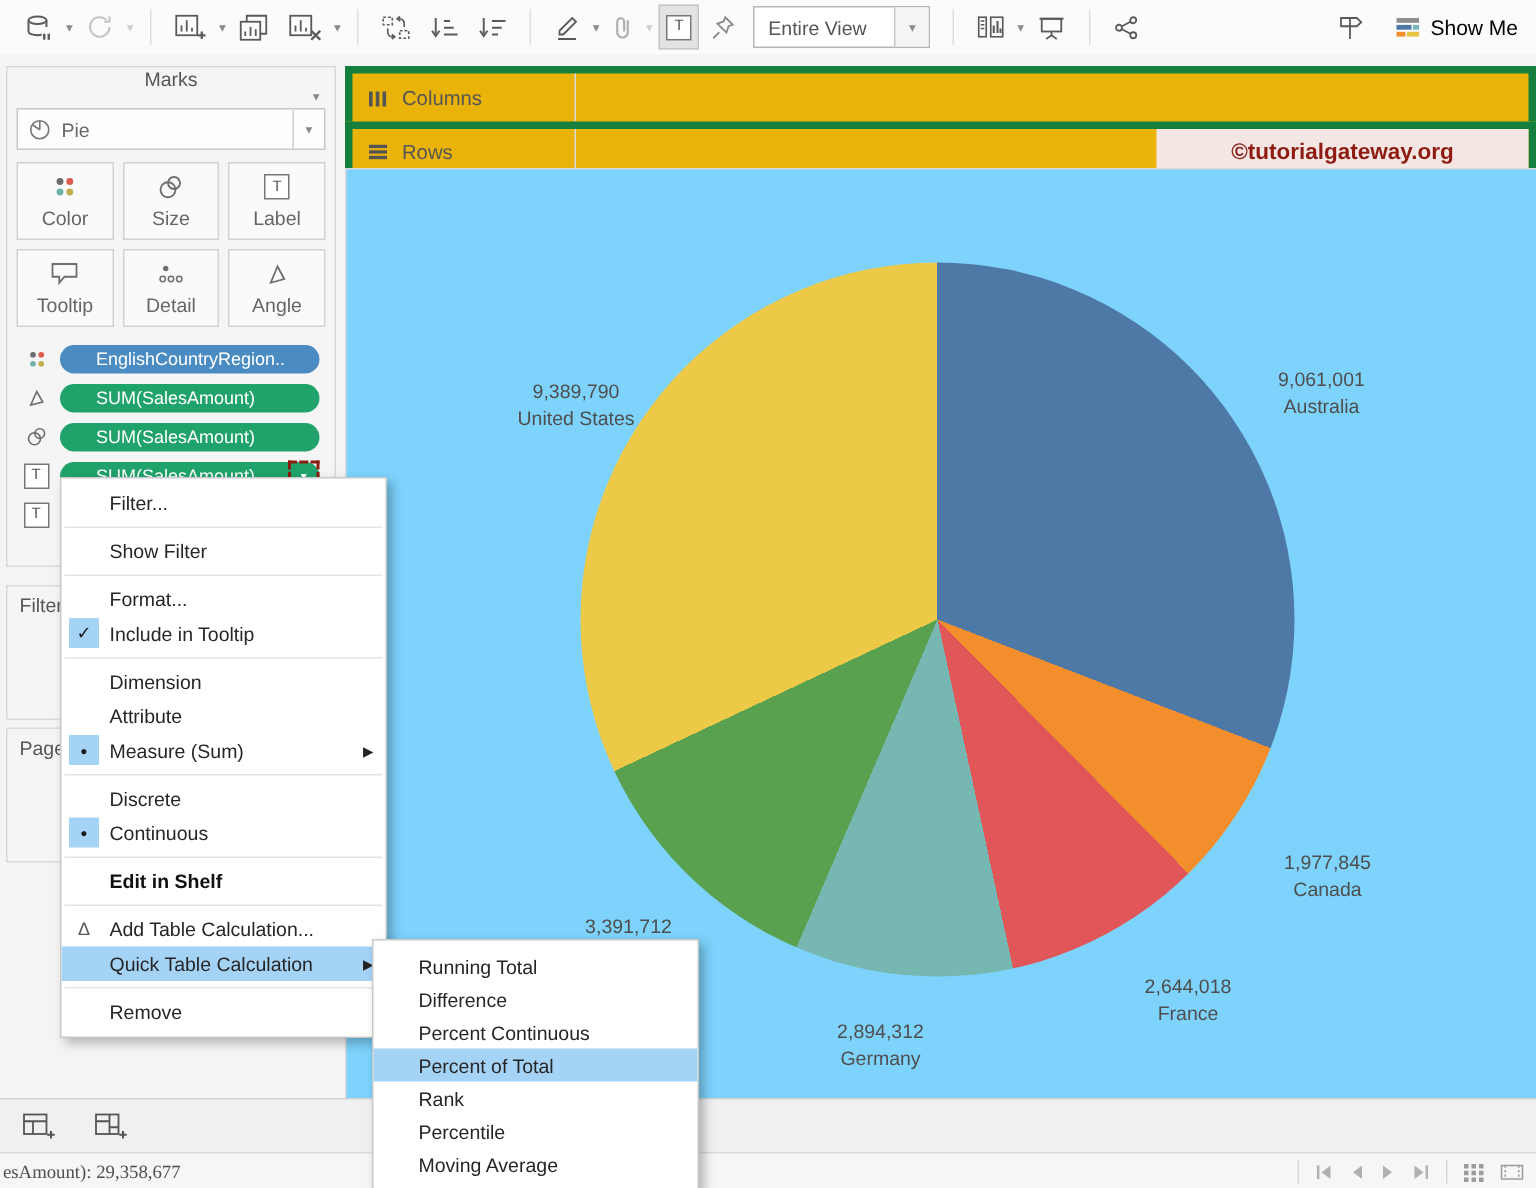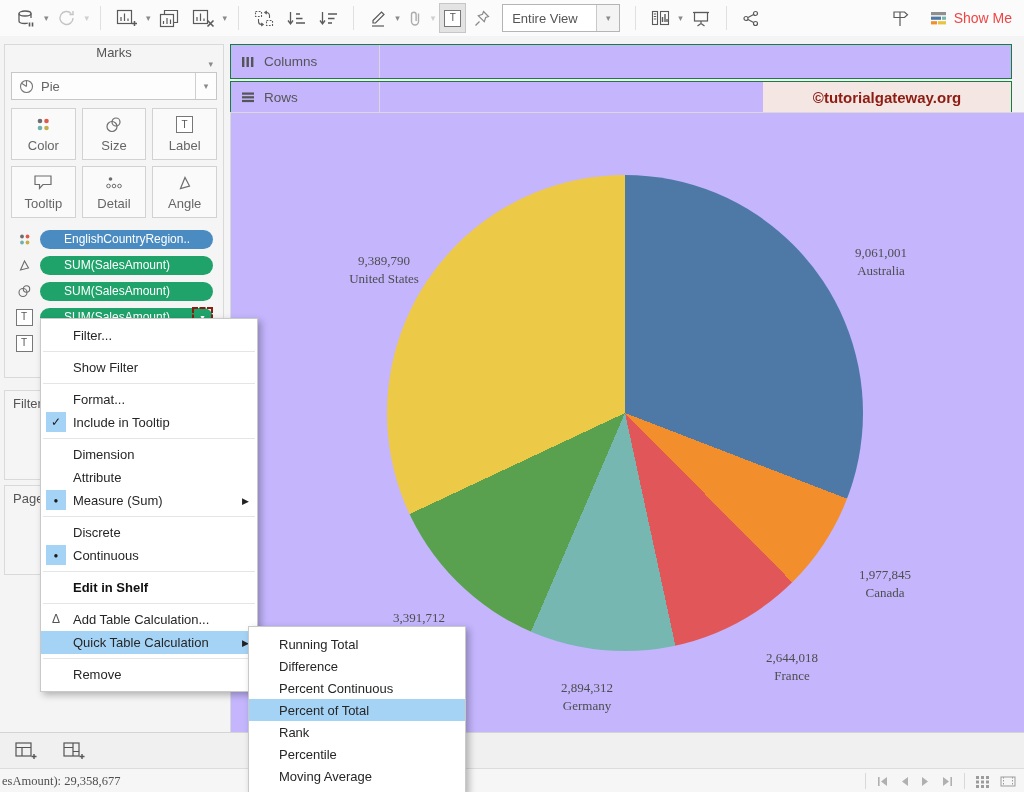--- a/index.html
+++ b/index.html
@@ -11,21 +11,21 @@
            border-bottom:1px solid #e4e4e4;display:flex;align-items:center;padding:0 10px;}
   .tbtn{height:28px;display:flex;align-items:center;justify-content:center;padding:0 4px;margin:0 2px;}
   .tbtn.pressed{background:#e3e3e3;border:1px solid #c6c6c6;}
   .caret{font-size:9px;color:#8a8a8a;margin:0 2px;line-height:1;}
   .caret.dis{color:#cfcfcf;}
   .tdiv{width:1px;height:24px;background:#e0e0e0;margin:0 9px;}
   .fitsel{display:flex;align-items:center;border:1px solid #b5b5b5;background:#fff;height:26px;
           width:116px;margin:0 6px;color:#555;}
   .fitsel .val{flex:1;padding-left:9px;}
   .fitsel .cbox{width:22px;height:100%;border-left:1px solid #c9c9c9;display:flex;align-items:center;justify-content:center;background:#f4f4f4;}
-  #showme{display:flex;align-items:center;gap:7px;color:#ef4444;font-size:14px;margin-left:14px;padding-right:2px;}
+  #showme{display:flex;align-items:center;gap:7px;color:#000000;font-size:14px;margin-left:14px;padding-right:2px;}
   .spacer{flex:1;}
   .tbox{display:inline-flex;width:15px;height:15px;border:1px solid #777;background:#fff;
         align-items:center;justify-content:center;font-size:10px;color:#555;line-height:1;}
   
   #leftpanel{position:absolute;left:0;top:36px;width:228px;bottom:60px;background:#f4f4f4;
              border-right:1px solid #d6d6d6;}
   .card{position:absolute;left:4px;right:4px;border:1px solid #d9d9d9;background:#f5f5f5;}
   #marks-card{top:8px;height:332px;}
   .cardhead{height:26px;display:flex;align-items:center;padding:0 8px;color:#555;flex-direction:column;}
   .cardhead .caret{margin-left:auto;}
@@ -42,29 +42,29 @@
   .picon{width:22px;display:flex;justify-content:center;}
   .pill{flex:1;height:19px;border-radius:10px;color:#fff;font-size:12px;display:flex;
         align-items:center;padding-left:24px;position:relative;margin-right:6px;}
   .pcaret{position:absolute;right:2px;top:1px;bottom:1px;width:17px;display:flex;align-items:center;
           justify-content:center;font-size:8px;color:#fff;}
   .focusbox{outline:2px dashed #8a1d10;}
   #filters-card{top:354px;height:78px;padding:5px 8px;color:#555;}
   #pages-card{top:449px;height:78px;padding:5px 8px;color:#555;}
   
   #content{position:absolute;left:228px;top:36px;right:0;bottom:60px;background:#f4f4f4;}
-  .shelfrow{position:absolute;left:2px;right:12px;border:1px solid #15803d;background:#c4b5fd;display:flex;}
+  .shelfrow{position:absolute;left:2px;right:0;border:5px solid #15803d;background:#eab308;display:flex;}
   #colrow{top:8px;height:33px;}
   #rowrow{top:45px;height:30px;}
   .shelflabel{width:138px;border-right:1px solid #d9d9d9;display:flex;align-items:center;gap:9px;
               padding-left:10px;color:#555;font-size:13.5px;}
   .watermark{position:absolute;right:0;top:0;bottom:0;width:248px;background:#f3e6e3;display:flex;
              align-items:center;justify-content:center;color:#8e1c12;font-weight:bold;font-size:15px;}
-  #canvas{position:absolute;left:2px;right:0;top:76px;bottom:0;background:#c4b5fd;
-          border-top:1px solid #d9d9d9;border-left:1px solid #d9d9d9;font-family:Liberation Serif, serif;}
+  #canvas{position:absolute;left:2px;right:0;top:76px;bottom:0;background:#7dd3fc;
+          border-top:1px solid #d9d9d9;border-left:1px solid #d9d9d9;}
   #pie{position:absolute;left:156px;top:62px;width:476px;height:476px;border-radius:50%;}
   .plabel{position:absolute;transform:translate(-50%,-50%);text-align:center;color:#4e4e4e;
           font-size:13px;line-height:18px;white-space:nowrap;}
   
   #tabstrip{position:absolute;left:0;right:0;top:732px;height:35px;background:#f0f0f0;
             border-top:1px solid #d4d4d4;display:flex;align-items:center;gap:12px;padding-left:8px;}
   #statusbar{position:absolute;left:0;right:0;top:768px;height:24px;background:#f6f6f6;
              border-top:1px solid #dcdcdc;display:flex;align-items:center;font-size:12.5px;color:#4f4f4f;}
   #statusbar .ltext{padding-left:2px;font-family:Liberation Serif, serif;}
   .sctrls{margin-left:auto;display:flex;align-items:center;gap:10px;padding-right:8px;}

